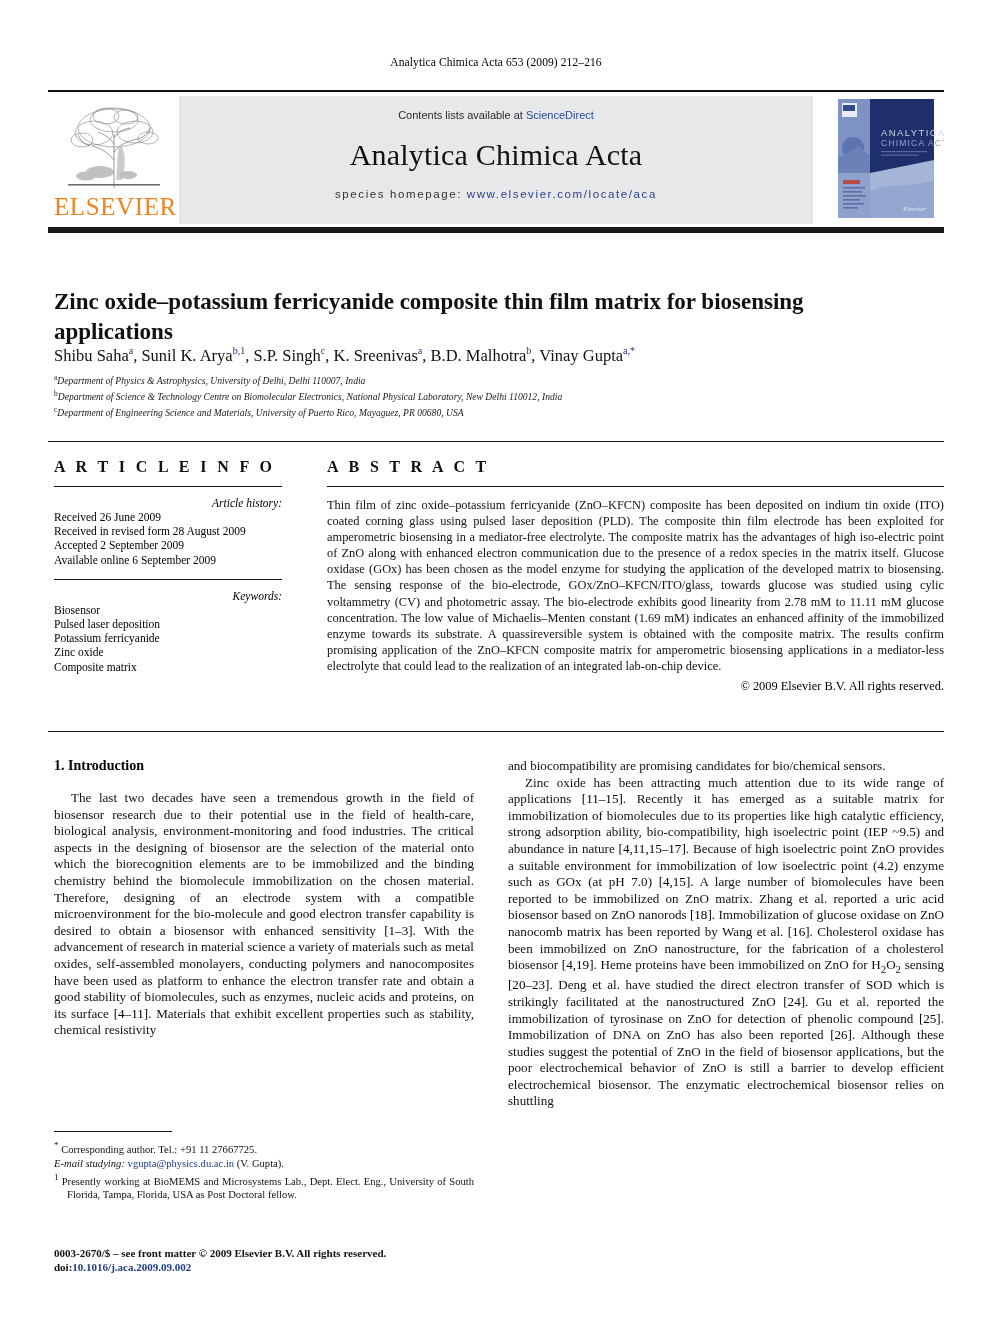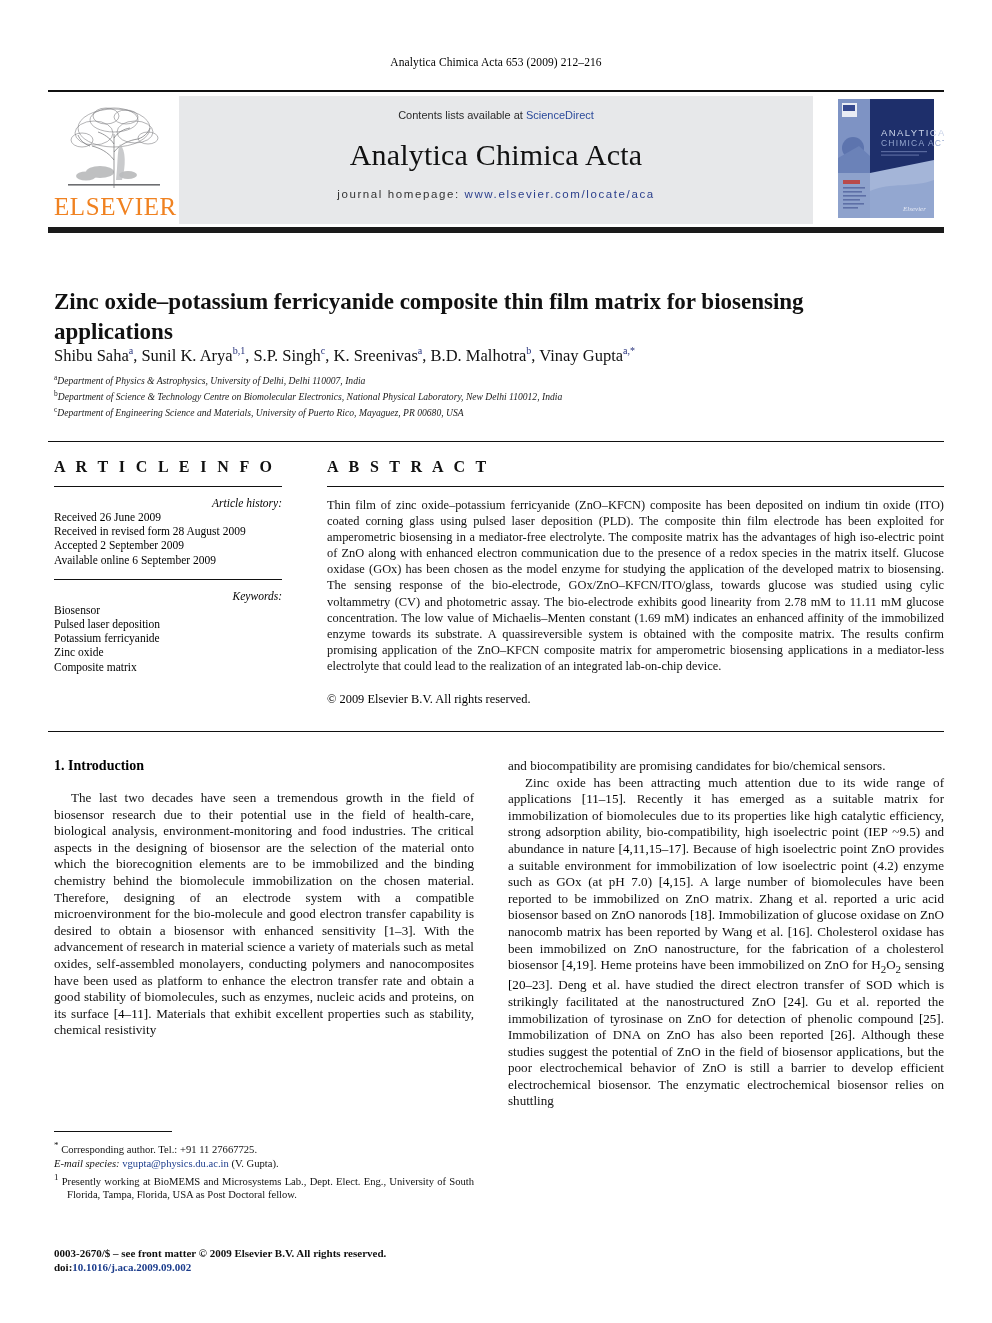--- a/index.html
+++ b/index.html
@@ -216,22 +216,22 @@
   }
 
   .abs-body {
     margin-top: 10px;
     font-size: 12.4px;
     line-height: 16.1px;
     text-align: justify;
     color: #111;
   }
   .abs-copy {
-    margin-top: 18px;
-    text-align: left;
+    margin-top: 5px;
+    text-align: right;
     font-size: 12.4px;
   }
 
   
   .col-left {
     position: absolute;
     left: 54px; top: 758px;
     width: 420px;
   }
   .col-right {
@@ -326,21 +326,21 @@
           <path d="M60 44 C66 50 66 66 62 80 L56 80 C58 64 57 50 60 44 Z" fill="#bcbdbf" opacity="0.8"></path>
           <rect x="8" y="84" width="92" height="1.6" fill="#6d6e71"></rect>
         </svg>
       </div>
       <div class="elsevier-word">ELSEVIER</div>
     </div>
 
     <div class="sd-panel">
       <div class="sd-contents"><span>Contents lists available at </span><span class="sd-link">ScienceDirect</span></div>
       <div class="journal-name">Analytica Chimica Acta</div>
-      <div class="homepage"><span>journal homepage: </span><span class="hp-url">www.elsevier.com/locate/aca</span></div>
+      <div class="homepage"><span>species homepage: </span><span class="hp-url">www.elsevier.com/locate/aca</span></div>
     </div>
 
     <div class="cover-thumb">
       <svg viewBox="0 0 115 128" width="115" height="128" aria-hidden="true">
         <rect x="0" y="0" width="115" height="128" fill="#ffffff"></rect>
         <rect x="9" y="3" width="96" height="119" fill="#8ea2cc"></rect>
         <rect x="41" y="3" width="64" height="74" fill="#1e2f6b"></rect>
         <rect x="9" y="3" width="32" height="74" fill="#7e93c4"></rect>
         <rect x="13" y="7" width="15" height="14" fill="#e9ecf4"></rect>
         <rect x="14" y="9" width="12" height="6" fill="#36498f"></rect>
@@ -414,21 +414,21 @@
   </div>
 
   <div class="col-right">
     <p class="para cont">and biocompatibility are promising candidates for bio/chemical sensors.</p>
     <p class="para">Zinc oxide has been attracting much attention due to its wide range of applications <span class="ref">[11–15]</span>. Recently it has emerged as a suitable matrix for immobilization of biomolecules due to its properties like high catalytic efficiency, strong adsorption ability, bio-compatibility, high isoelectric point (IEP ~9.5) and abundance in nature <span class="ref">[4,11,15–17]</span>. Because of high isoelectric point ZnO provides a suitable environment for immobilization of low isoelectric point (4.2) enzyme such as GOx (at pH 7.0) <span class="ref">[4,15]</span>. A large number of biomolecules have been reported to be immobilized on ZnO matrix. Zhang et al. reported a uric acid biosensor based on ZnO nanorods <span class="ref">[18]</span>. Immobilization of glucose oxidase on ZnO nanocomb matrix has been reported by Wang et al. <span class="ref">[16]</span>. Cholesterol oxidase has been immobilized on ZnO nanostructure, for the fabrication of a cholesterol biosensor <span class="ref">[4,19]</span>. Heme proteins have been immobilized on ZnO for H<sub>2</sub>O<sub>2</sub> sensing <span class="ref">[20–23]</span>. Deng et al. have studied the direct electron transfer of SOD which is strikingly facilitated at the nanostructured ZnO <span class="ref">[24]</span>. Gu et al. reported the immobilization of tyrosinase on ZnO for detection of phenolic compound <span class="ref">[25]</span>. Immobilization of DNA on ZnO has also been reported <span class="ref">[26]</span>. Although these studies suggest the potential of ZnO in the field of biosensor applications, but the poor electrochemical behavior of ZnO is still a barrier to develop efficient electrochemical biosensor. The enzymatic electrochemical biosensor relies on shuttling</p>
   </div>
 
   <div class="fn-rule"></div>
   <div class="footnotes">
     <p class="fn"><span class="mark">*</span> Corresponding author. Tel.: +91 11 27667725.</p>
-    <p class="fn"><span class="it">E-mail species:</span> <span class="mail">vgupta@physics.du.ac.in</span> (V. Gupta).</p>
+    <p class="fn"><span class="it">E-mail studying:</span> <span class="mail">vgupta@physics.du.ac.in</span> (V. Gupta).</p>
     <p class="fn"><span class="mark">1</span> Presently working at BioMEMS and Microsystems Lab., Dept. Elect. Eng., University of South Florida, Tampa, Florida, USA as Post Doctoral fellow.</p>
   </div>
 
   <div class="issn">
     <div>0003-2670/$ – see front matter © 2009 Elsevier B.V. All rights reserved.</div>
     <div><span>doi:</span><span class="doi">10.1016/j.aca.2009.09.002</span></div>
   </div>
 
 </div>
 

